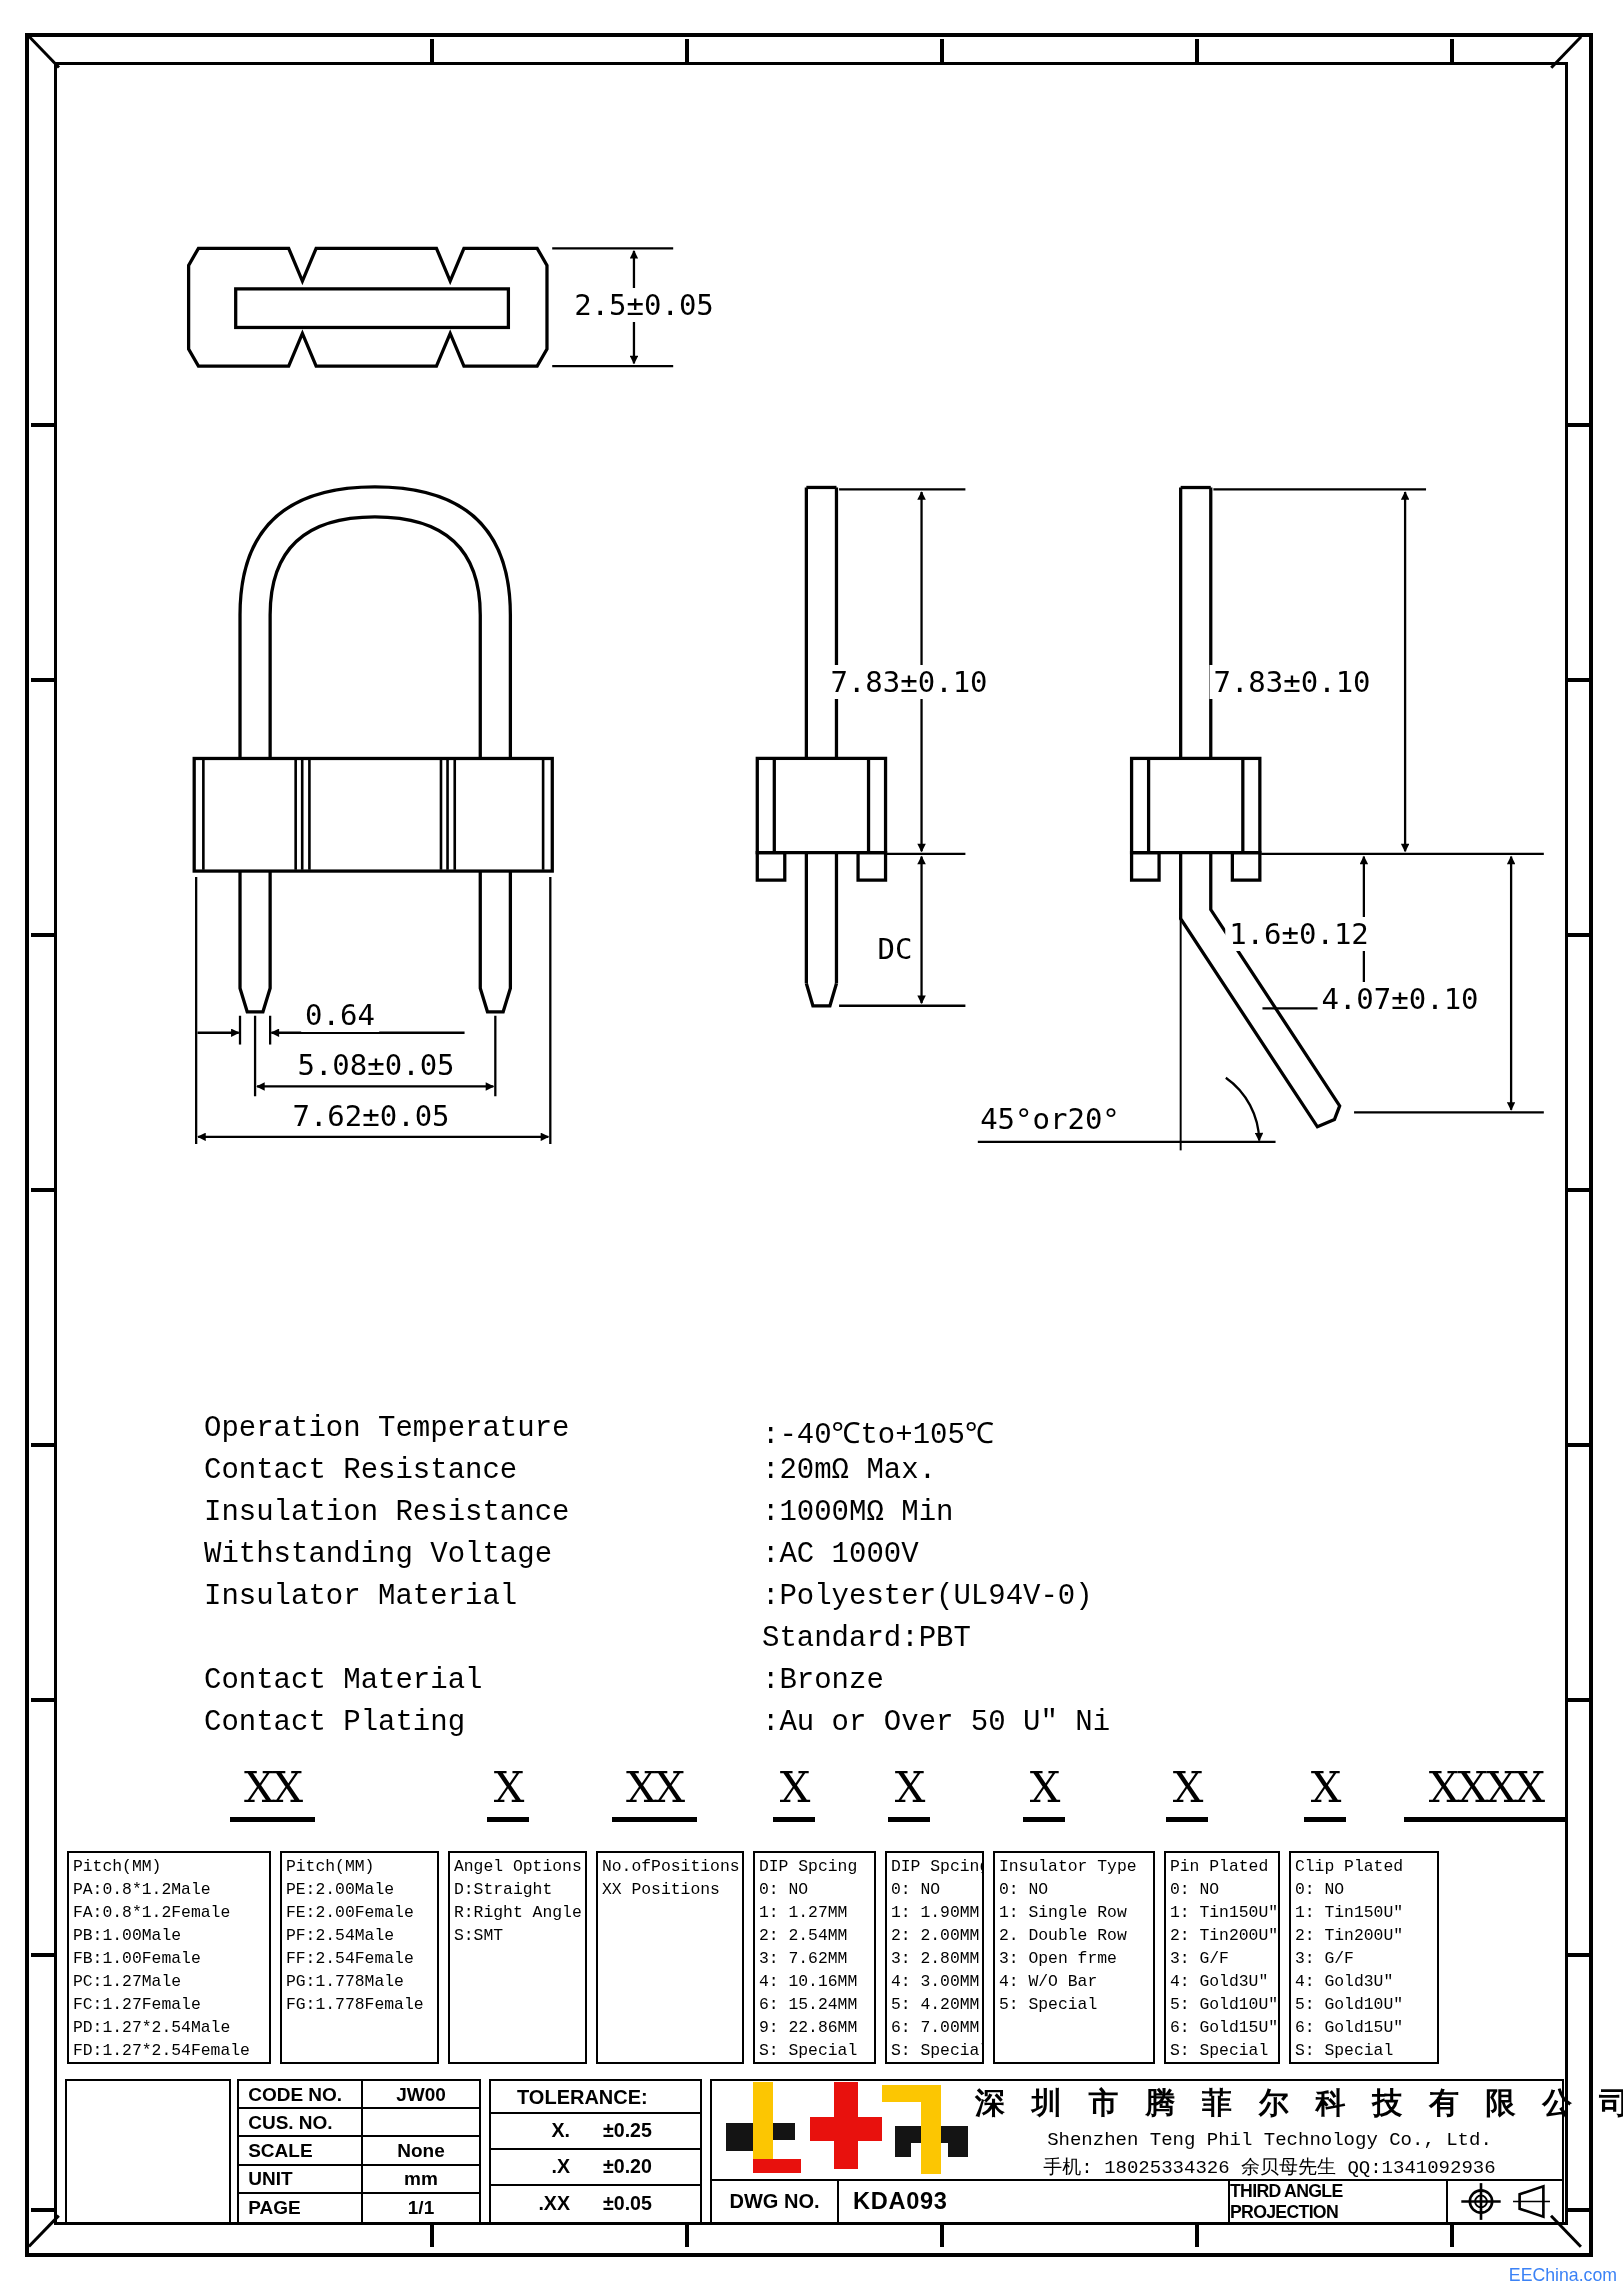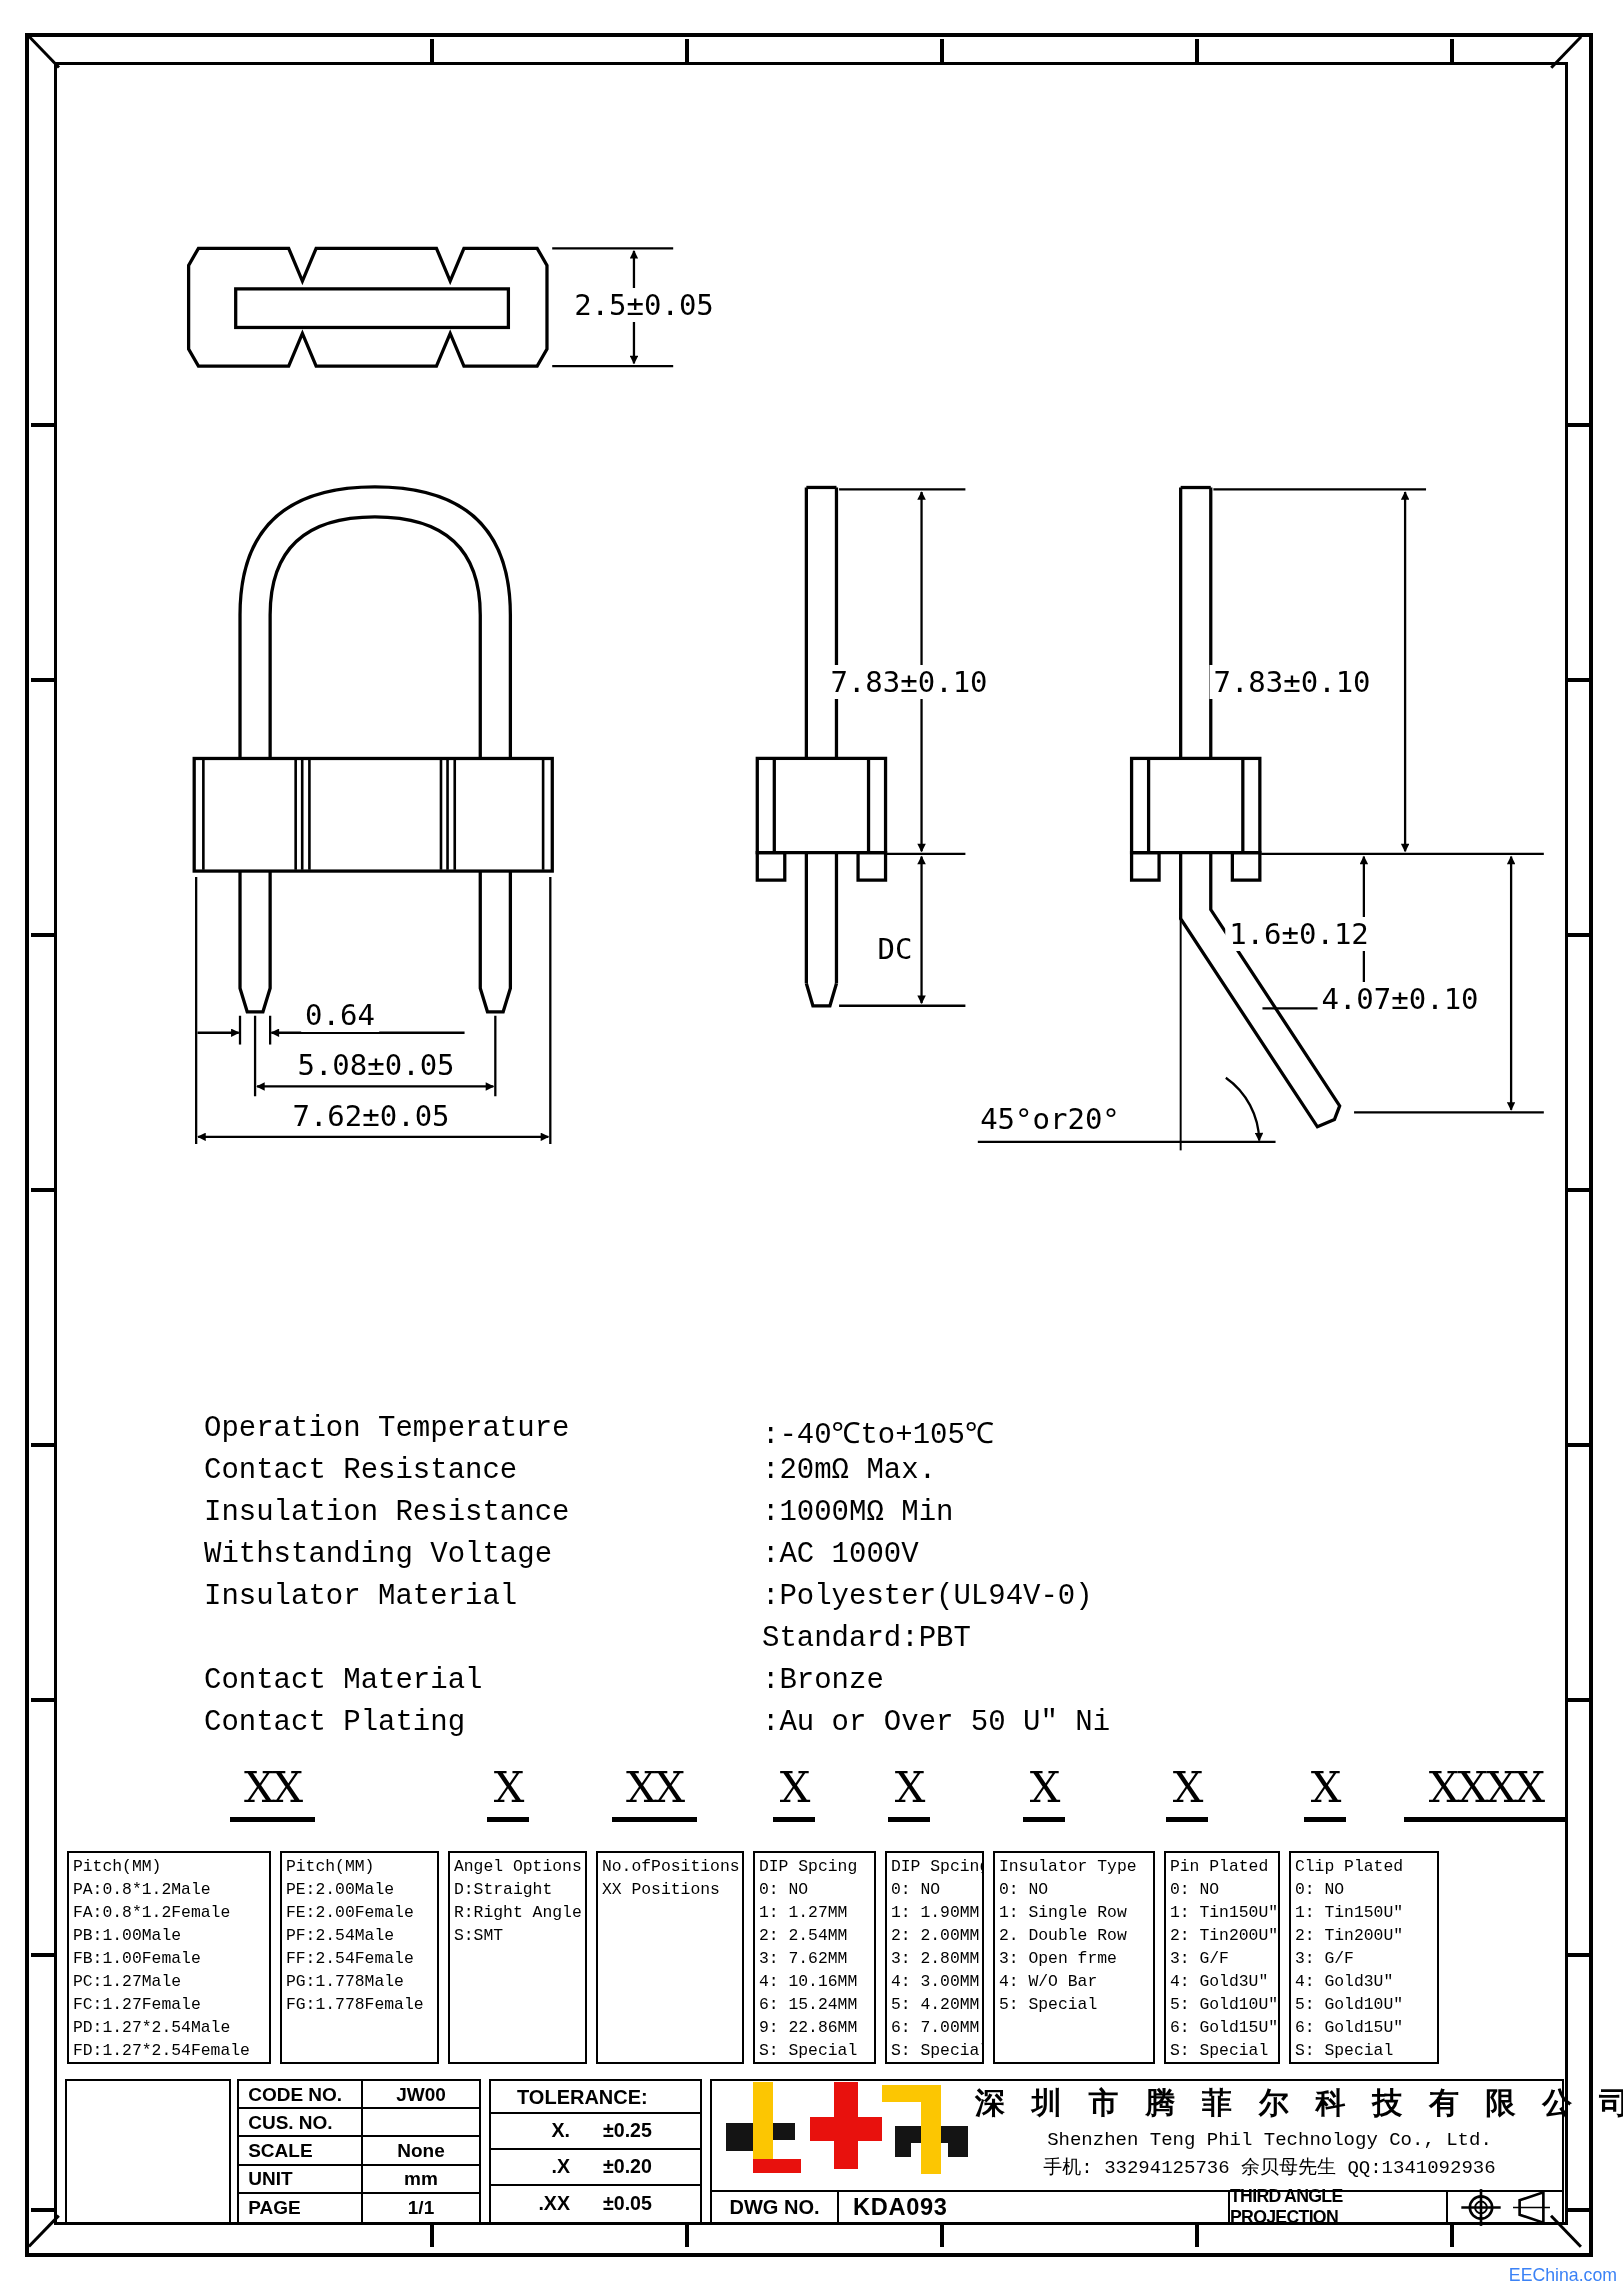--- a/index.html
+++ b/index.html
@@ -32,21 +32,21 @@
   .tb-info-row:last-child{border-bottom:none;}
   .tb-label{border-right:2px solid #000;font:bold 19px/1 "Liberation Sans",sans-serif;display:flex;align-items:center;padding-left:9.2px;}
   .tb-value{font:bold 19px/1 "Liberation Sans",sans-serif;display:flex;align-items:center;justify-content:center;}
   .tb-tol{left:489px;top:2079px;width:213px;height:145px;display:grid;grid-template-rows:33px 1fr 1fr 1fr;}
   .tol-head{border-bottom:2px solid #000;font:bold 20px/1 "Liberation Sans",sans-serif;display:flex;align-items:center;padding-left:26px;}
   .tol-row{border-bottom:2px solid #000;display:flex;align-items:center;font:bold 19.6px/1 "Liberation Sans",sans-serif;}
   .tol-row:last-child{border-bottom:none;}
   .tol-sym{width:79px;text-align:right;}
   .tol-val{margin-left:33px;}
   .tb-main{left:710px;top:2079px;width:854px;height:145px;}
-  .tb-bottom{position:absolute;left:0;bottom:0;width:100%;height:32px;border-top:2.6px solid #000;display:flex;box-sizing:border-box;}
+  .tb-bottom{position:absolute;left:0;bottom:0;width:100%;height:43px;border-top:2.6px solid #000;display:flex;box-sizing:border-box;}
   .tbb-cell{border-right:2px solid #000;display:flex;align-items:center;justify-content:center;box-sizing:border-box;}
   .tbb-cell:last-child{border-right:none;}
   .dwg-label{width:127px;font:bold 20px "Liberation Sans",sans-serif;}
   .dwg-value{width:391px;justify-content:flex-start;padding-left:14px;font:bold 23.6px "Liberation Sans",sans-serif;letter-spacing:0.7px;}
   .proj-label{width:218px;font:bold 17.7px "Liberation Sans",sans-serif;letter-spacing:-0.7px;}
   .proj-symbols{flex:1;gap:11.8px;}
   
   .logo{left:725px;top:2082px;width:243px;height:97px;}
   .lp{position:absolute;}
   
@@ -295,19 +295,19 @@
     <div class="lp" style="left:85px;top:35px;width:72px;height:23.6px;background:#e8110d;"></div>
     <div class="lp" style="left:170px;top:44px;width:73px;height:31px;background:#141414;"></div>
     <div class="lp" style="left:186px;top:61px;width:37px;height:14.4px;background:#fff;"></div>
     <div class="lp" style="left:157px;top:2.6px;width:55px;height:17px;background:#fcc602;"></div>
     <div class="lp" style="left:196px;top:2.6px;width:19.6px;height:89px;background:#fcc602;"></div>
   </div>
 
   <div class="abs company">
     <div class="co-cn">深 圳 市 腾 菲 尔 科 技 有 限 公 司</div>
     <div class="co-en">Shenzhen Teng Phil Technology Co., Ltd.</div>
-    <div class="co-contact">手机: 33294125736 余贝母先生    QQ:1341092936</div>
+    <div class="co-contact">手机: 18025334326 余贝母先生    QQ:1341092936</div>
   </div>
 
   <div class="abs watermark">EEChina.com</div>
 
 </div>
 
 
 </body></html>

